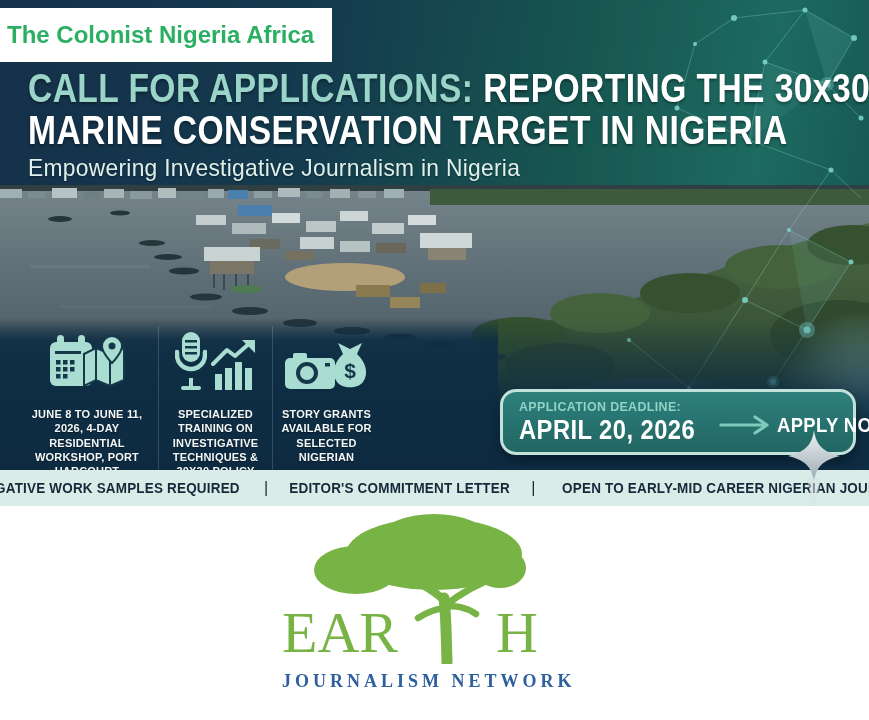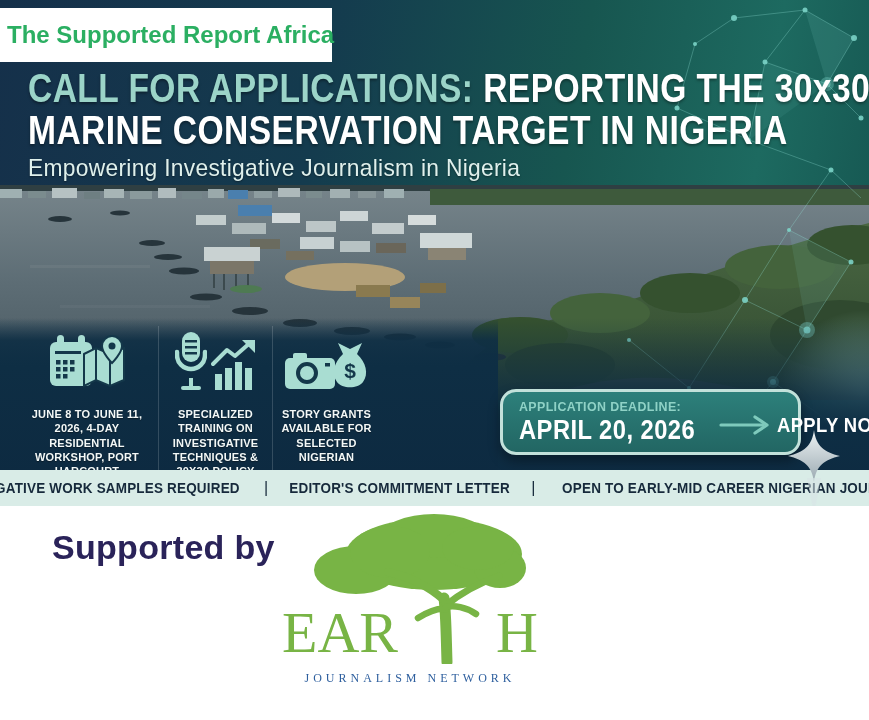--- a/index.html
+++ b/index.html
@@ -46,21 +46,21 @@
   .features { position:absolute; left:16px; top:326px; width:482px; height:144px; z-index:4;
               display:grid; grid-template-columns:142px 114px 108px 118px; }
   .feature { display:flex; flex-direction:column; align-items:center; padding-top:4px; }
   .feature + .feature { border-left:1px solid rgba(255,255,255,0.16); }
   .feature .icons { height:62px; display:flex; align-items:flex-end; justify-content:center; }
   .feature .label { margin-top:15px; color:#f3f8f7; font-weight:bold; font-size:11px;
                     line-height:1.3; text-align:center; letter-spacing:0.2px; max-width:118px;
                     text-shadow:0 1px 1px rgba(0,0,0,0.4); }
 
   
-  .deadline { position:absolute; left:500px; top:389px; width:301px; height:66px; z-index:4;
+  .deadline { position:absolute; left:500px; top:389px; width:356px; height:66px; z-index:4;
               border:3px solid #c2e1da; border-radius:16px;
               background:linear-gradient(180deg,#2d807b 0%,#226663 100%);
               box-shadow:0 6px 12px rgba(0,0,0,0.35);
               display:flex; align-items:center; padding:0 16px; }
   .deadline .dl-text { display:flex; flex-direction:column; }
   .dl-label { color:#8fd2c6; font-weight:bold; font-size:13.5px; letter-spacing:0.4px;
               transform:scaleX(0.92); transform-origin:left center; white-space:nowrap; }
   .dl-date  { color:#ffffff; font-weight:bold; font-size:27px; letter-spacing:0.5px; margin-top:1px;
               transform:scaleX(0.88); transform-origin:left center; white-space:nowrap; }
   .dl-arrow { margin:6px 2px 0 0; flex:none; }
@@ -81,21 +81,21 @@
   .footer { position:absolute; left:0; top:506px; width:869px; height:214px; background:#ffffff; }
   .supported { position:absolute; left:52px; top:22px; color:#2a2359; font-weight:bold;
                font-size:34px; letter-spacing:0.3px; }
   .earth-logo { position:absolute; left:282px; top:6px; width:256px; }
   .earth-tree { position:absolute; left:12px; top:0; }
   .earth-word { position:relative; margin-top:92px; display:flex; justify-content:space-between;
                 align-items:flex-end; color:#78b445; font-family:"Liberation Serif", serif;
                 font-size:58px; line-height:1; }
   .earth-word .gap { width:46px; }
   .earth-sub { margin-top:9px; text-align:center; color:#2e5f9e; font-family:"Liberation Serif", serif;
-               font-weight:normal; font-size:12px; letter-spacing:4px; white-space:nowrap; }
+               font-weight:bold; font-size:18px; letter-spacing:4px; white-space:nowrap; }
 </style>
 </head>
 <body>
 
 <div class="canvas">
 
   <div class="poster">
 
     <div class="photo">
       <svg width="869" height="215" viewBox="0 0 869 215" preserveAspectRatio="none">
@@ -241,21 +241,21 @@
       </g>
       <circle cx="258" cy="84" r="7" fill="rgba(127,216,204,0.35)"></circle>
       <circle cx="238" cy="330" r="8" fill="rgba(127,216,204,0.4)"></circle>
       <circle cx="204" cy="382" r="6" fill="rgba(127,216,204,0.35)"></circle>
     </svg>
 
     <div class="band-fade"></div>
     <div class="band-fade-left"></div>
 
     <div class="logo-box">
-      <span>The Supported Report Africa</span>
+      <span>The Colonist Nigeria Africa</span>
     </div>
 
     <h1 class="headline">
       <span class="line"><span class="accent">CALL FOR APPLICATIONS:</span><span class="rest"> REPORTING THE 30x30</span></span>
       <span class="line line2">MARINE CONSERVATION TARGET IN NIGERIA</span>
     </h1>
     <div class="subtitle">Empowering Investigative Journalism in Nigeria</div>
 
     <div class="features">
 
@@ -355,21 +355,20 @@
     <div class="mintbar">
       <span class="req">3 INVESTIGATIVE WORK SAMPLES REQUIRED</span>
       <span class="sep">|</span>
       <span class="req">EDITOR'S COMMITMENT LETTER</span>
       <span class="sep">|</span>
       <span class="req">OPEN TO EARLY-MID CAREER NIGERIAN JOURNALISTS</span>
     </div>
   </div>
 
   <div class="footer">
-    <div class="supported">Supported by</div>
 
     <div class="earth-logo">
       <svg class="earth-tree" width="232" height="152" viewBox="0 0 232 152">
         <g fill="#78b445">
           <ellipse cx="140" cy="42" rx="88" ry="36"></ellipse>
           <ellipse cx="62" cy="58" rx="42" ry="24"></ellipse>
           <ellipse cx="206" cy="56" rx="26" ry="20"></ellipse>
           <ellipse cx="140" cy="24" rx="52" ry="22"></ellipse>
           <ellipse cx="96" cy="40" rx="40" ry="26"></ellipse>
           <ellipse cx="184" cy="36" rx="36" ry="22"></ellipse>

